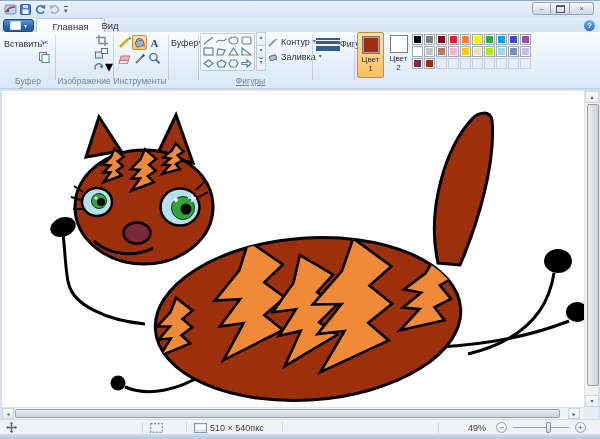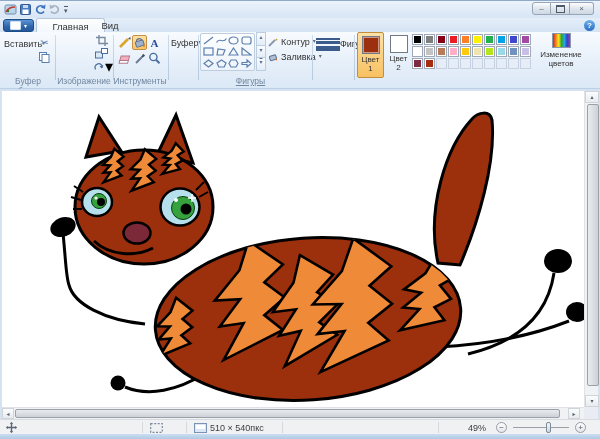--- a/index.html
+++ b/index.html
@@ -339,24 +339,20 @@
       <div class="swatch" style="background: rgb(165, 44, 14);"></div>
       <div class="swatch empty"></div>
       <div class="swatch empty"></div>
       <div class="swatch empty"></div>
       <div class="swatch empty"></div>
       <div class="swatch empty"></div>
       <div class="swatch empty"></div>
       <div class="swatch empty"></div>
       <div class="swatch empty"></div>
     </div>
-  <div class="editcolors">
-    <div class="rainbow"></div>
-    <span>Изменение цветов</span>
-  </div>
 
   <div class="frame" style="left:0;top:88px;width:600px;height:2px;"></div>
   <div class="frame" style="left:0;top:90px;width:2px;height:328px;"></div>
   <div class="frame" style="left:598px;top:90px;width:2px;height:328px;"></div>
 
   <div class="canvas">
     <svg width="582" height="316" viewBox="0 0 582 316">
       <defs>
         <path id="bolt" d="M12,0 L32,9 L24,20 L36,26 L27,37 L38,43 L10,64 L17,43 L5,47 L13,31 L0,34 L10,16 Z" vector-effect="non-scaling-stroke"></path>
         <clipPath id="bodyclip">

